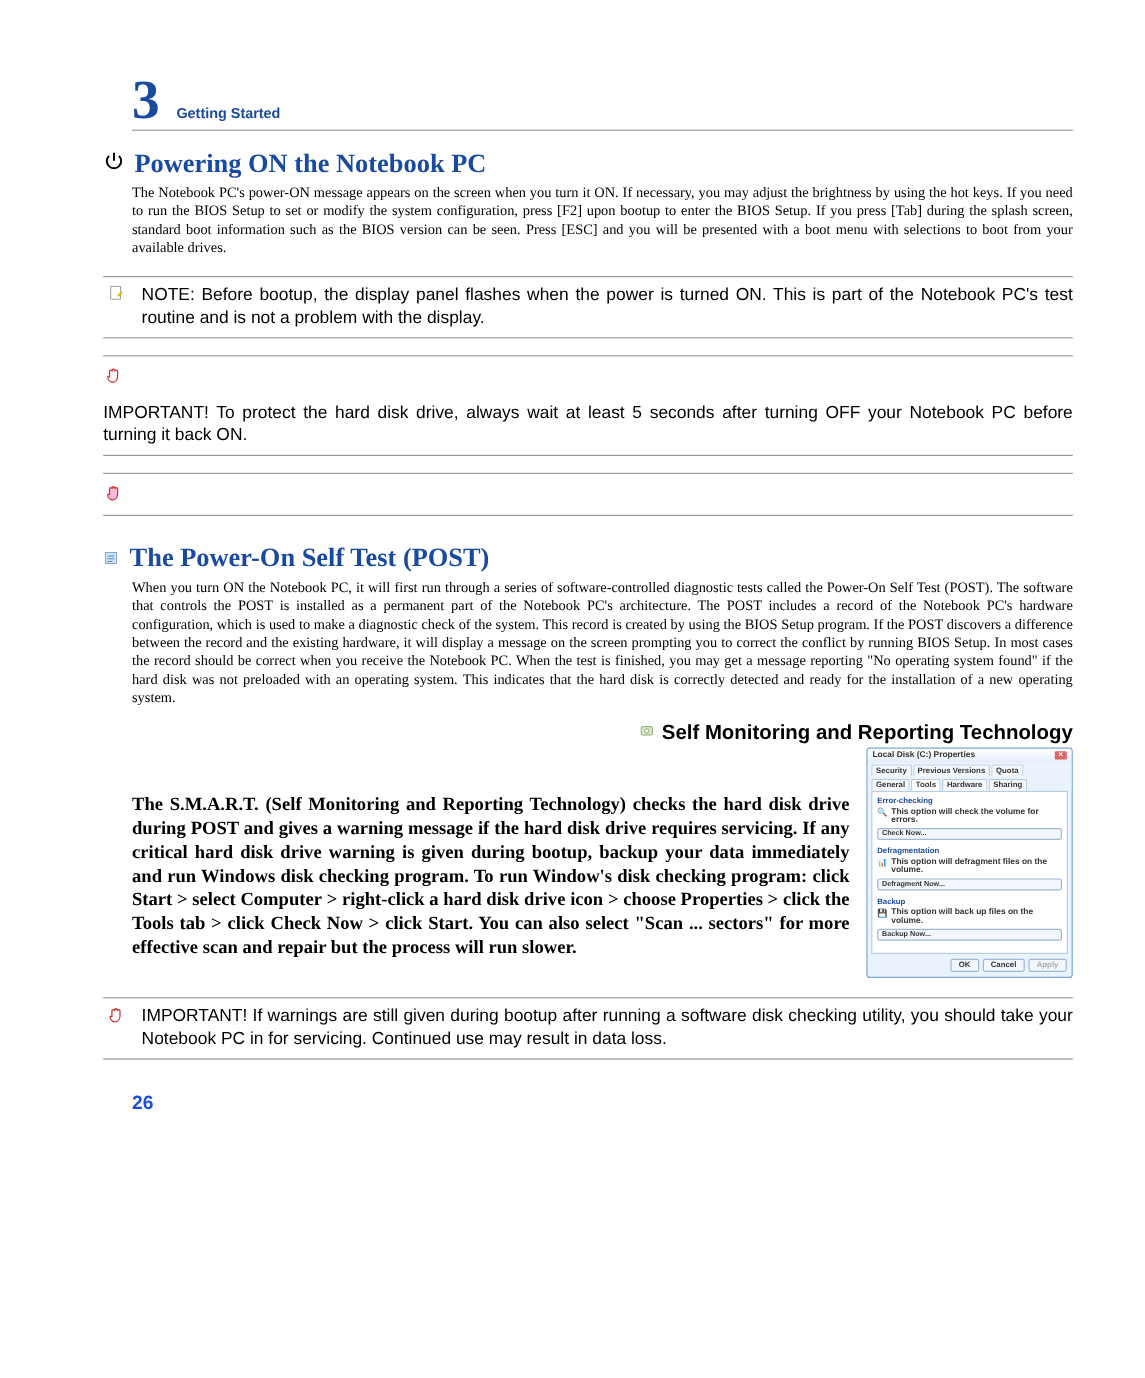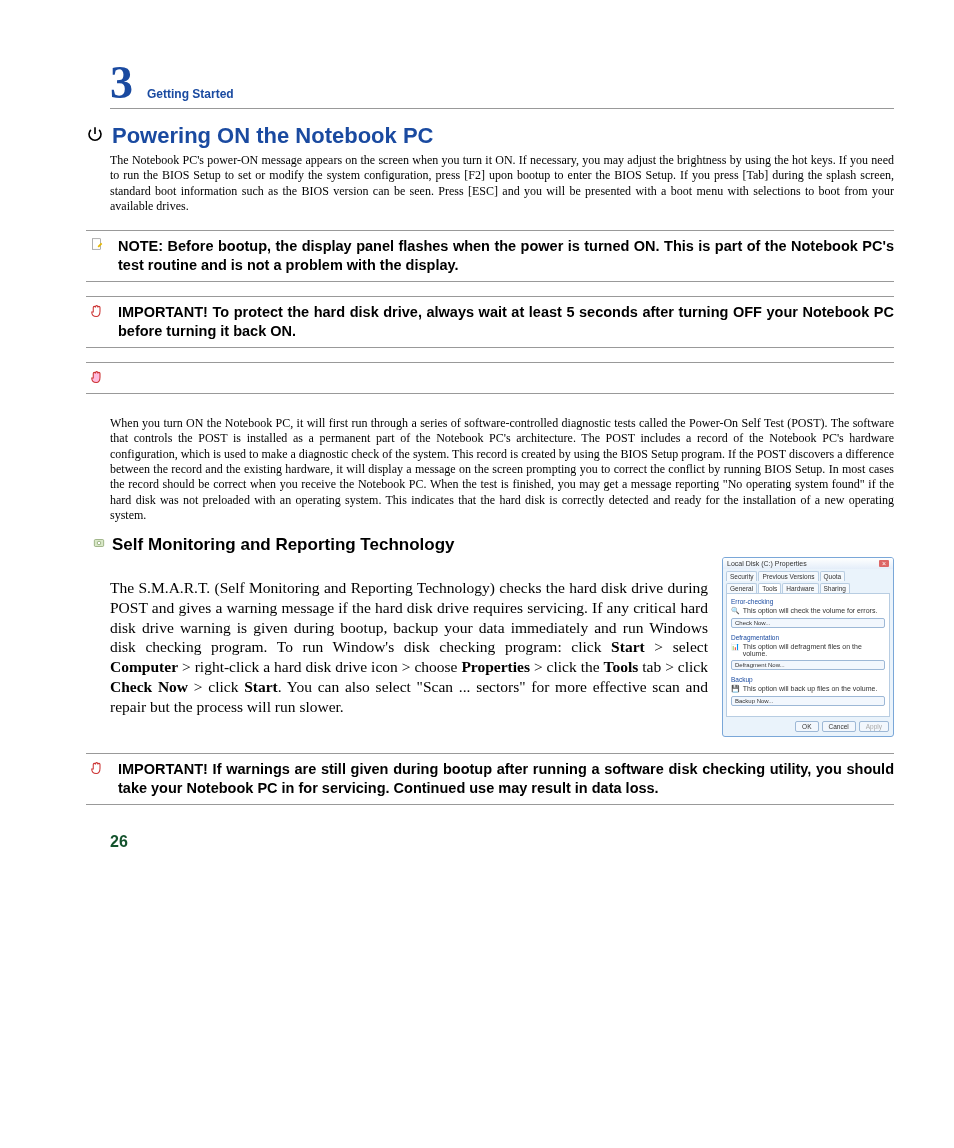--- a/index.html
+++ b/index.html
@@ -33,77 +33,80 @@
   .chapter-title {
     font-family: Arial, Helvetica, sans-serif;
     font-weight: bold;
     font-size: 12px;
     color: #1a4aa0;
   }
   .section {
     margin-bottom: 16px;
   }
   .section-heading {
-    font-family: Liberation Sans, sans-serif;
+    font-family: Liberation Serif, serif;
     font-weight: bold;
     font-size: 22px;
     color: #1a4aa0;
     margin: 0 0 4px 0;
     display: flex;
     align-items: flex-start;
     gap: 8px;
     margin-left: -24px;
   }
   .sub-heading {
     font-family: Arial, Helvetica, sans-serif;
     font-weight: bold;
     font-size: 17px;
     color: #000;
     margin: 12px 0 2px 0;
     display: flex;
     align-items: center;
     gap: 6px;
     margin-left: -18px;
+    justify-content: flex-end;
   }
   .body-text {
     font-size: 12px;
     line-height: 1.28;
     text-align: justify;
     margin: 0;
   }
   .callout {
     display: flex;
     align-items: flex-start;
     gap: 10px;
     border-top: 1px solid #999;
     border-bottom: 1px solid #999;
     padding: 6px 0;
     margin: 10px 0 10px -24px;
   }
   .callout + .callout {
     margin-top: 14px;
+    flex-direction: column;
   }
   .callout-icon {
     flex: 0 0 22px;
     display: flex;
     align-items: center;
     justify-content: center;
   }
   .callout-text {
     font-family: Arial, Helvetica, sans-serif;
-    font-weight: bold;
+    font-weight: normal;
     font-size: 14.5px;
     line-height: 1.3;
     text-align: justify;
     flex: 1;
   }
   .smart-row {
     display: flex;
     gap: 14px;
-    align-items: center;
+    align-items: flex-end;
+    font-weight: bold;
   }
   .smart-text {
     flex: 1;
     font-size: 15.5px;
     line-height: 1.28;
     text-align: justify;
   }
   .dialog-img {
     flex: 0 0 170px;
     border: 1px solid #7aa7d8;
@@ -177,21 +180,21 @@
     border:1px solid #9db8d6;
     background:#f2f7fd;
     padding:1px 6px;
     font-size:6.5px;
     border-radius:2px;
   }
   .dialog-footer .fbtn.disabled { color:#aaa; }
   .page-number {
     font-family: Arial, Helvetica, sans-serif;
     font-weight: bold;
-    color: #14532d;
+    color: #1d4ed8;
     font-size: 16px;
     margin-top: 28px;
   }
   .icon-svg { width:18px; height:18px; }
   .icon-svg.small { width:14px; height:14px; }
   .close-x {
     background:#d66;
     color:#fff;
     padding:0 3px;
     border-radius:1px;
@@ -241,20 +244,29 @@
 
   <div class="callout">
     <span class="callout-icon">
       <svg class="icon-svg" viewBox="0 0 24 24">
         <path d="M7 12V6a1.5 1.5 0 0 1 3 0V5a1.5 1.5 0 0 1 3 0v1a1.5 1.5 0 0 1 3 0v5c0 4-2 7-5 7s-6-2-6-6l2-0z" fill="#fbd" stroke="#c33" stroke-width="1.4"></path>
       </svg>
     </span>
   </div>
 
   <div class="section" style="margin-top:22px;">
+    <h2 class="section-heading">
+      <span>
+        <svg class="icon-svg small" viewBox="0 0 24 24">
+          <rect x="3" y="4" width="16" height="16" fill="#cfe3f5" stroke="#5a8bbf"></rect>
+          <path d="M6 9h10M6 13h10M6 17h7" stroke="#5a8bbf" stroke-width="1.5"></path>
+        </svg>
+      </span>
+      <span>The Power-On Self Test (POST)</span>
+    </h2>
     <p class="body-text">When you turn ON the Notebook PC, it will first run through a series of software-controlled diagnostic tests called the Power-On Self Test (POST). The software that controls the POST is installed as a permanent part of the Notebook PC's architecture. The POST includes a record of the Notebook PC's hardware configuration, which is used to make a diagnostic check of the system. This record is created by using the BIOS Setup program. If the POST discovers a difference between the record and the existing hardware, it will display a message on the screen prompting you to correct the conflict by running BIOS Setup. In most cases the record should be correct when you receive the Notebook PC. When the test is finished, you may get a message reporting "No operating system found" if the hard disk was not preloaded with an operating system. This indicates that the hard disk is correctly detected and ready for the installation of a new operating system.</p>
 
     <h3 class="sub-heading">
       <span>
         <svg class="icon-svg small" viewBox="0 0 24 24">
           <rect x="4" y="6" width="16" height="12" rx="2" fill="#d9e8c8" stroke="#6a8a4a"></rect>
           <circle cx="12" cy="12" r="3" fill="#fff" stroke="#6a8a4a"></circle>
         </svg>
       </span>
       <span>Self Monitoring and Reporting Technology</span>

